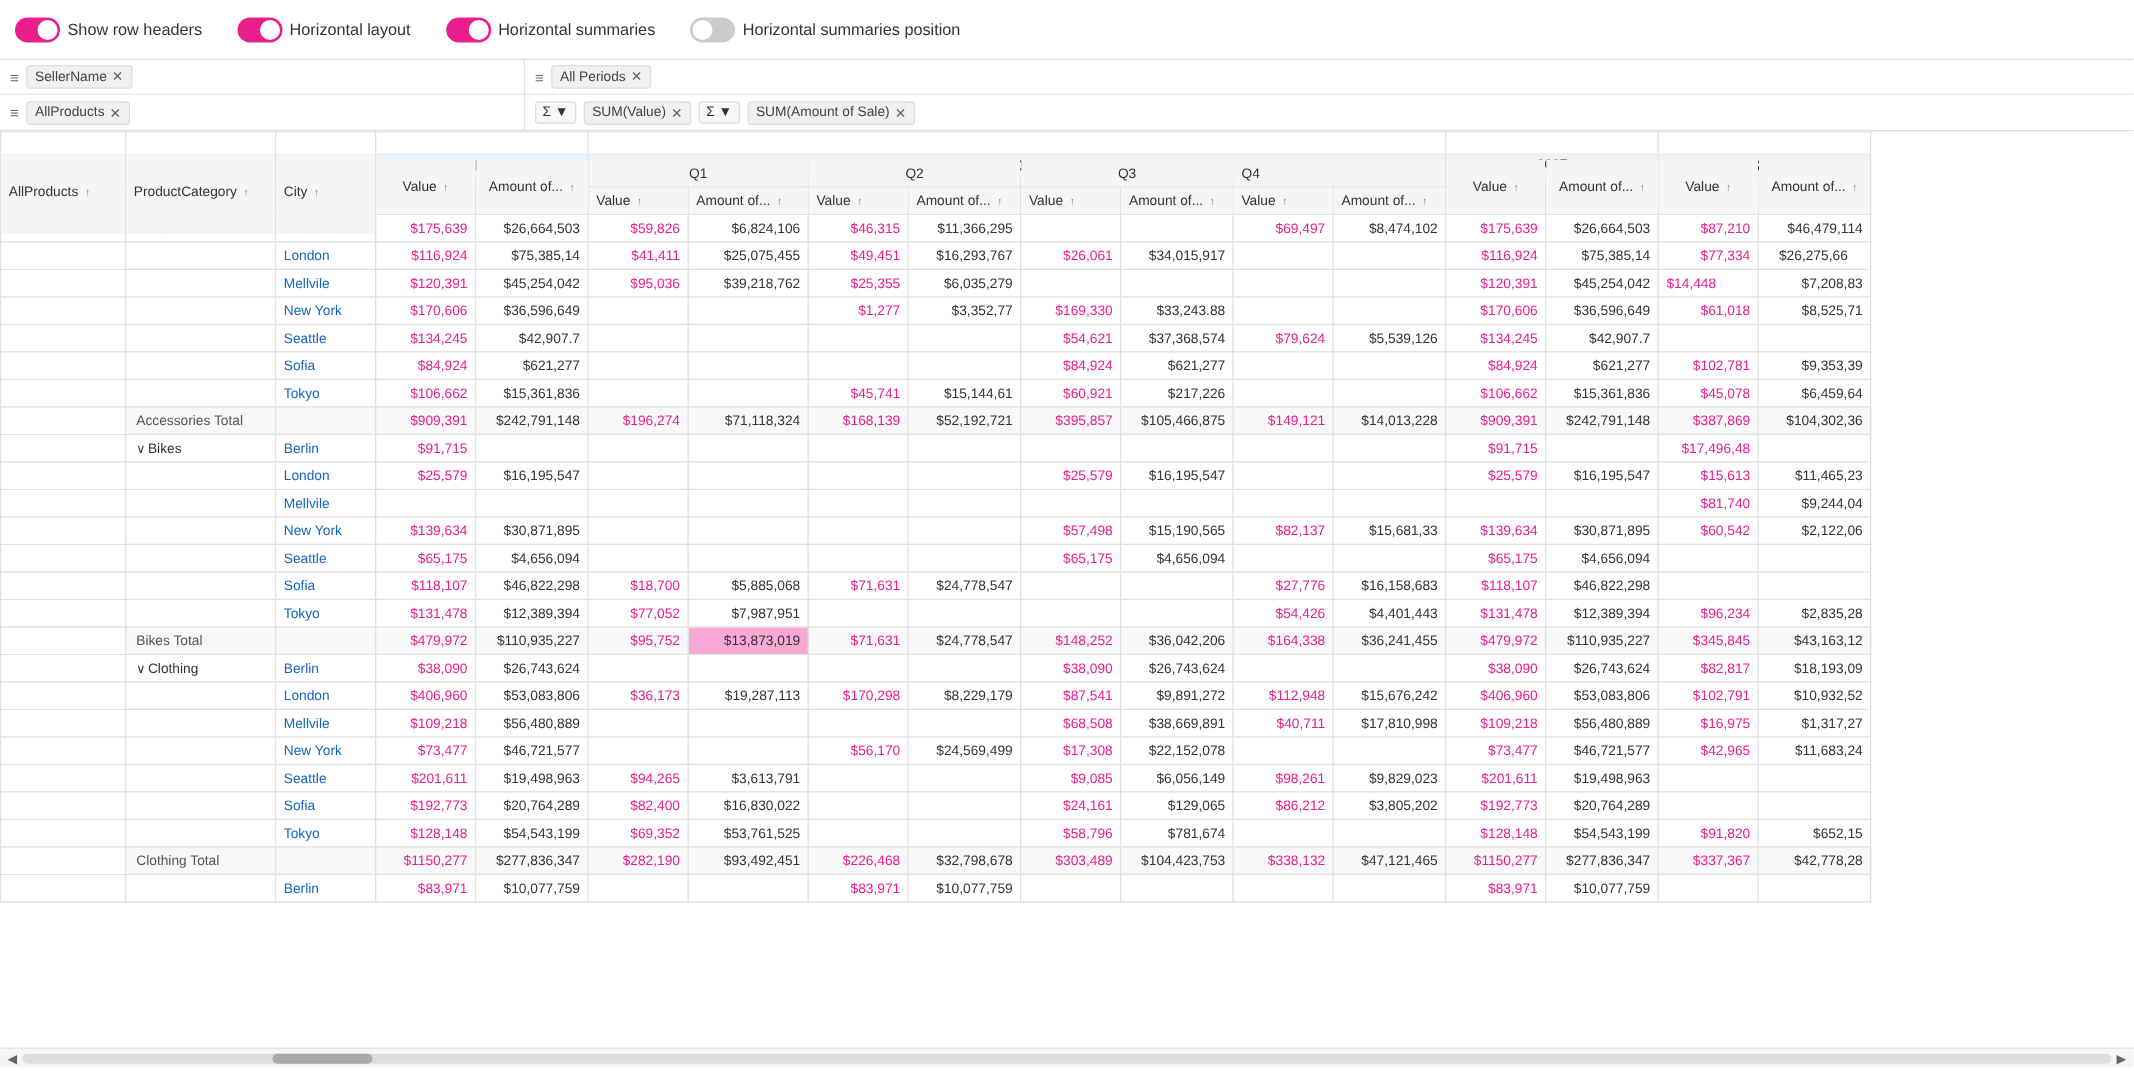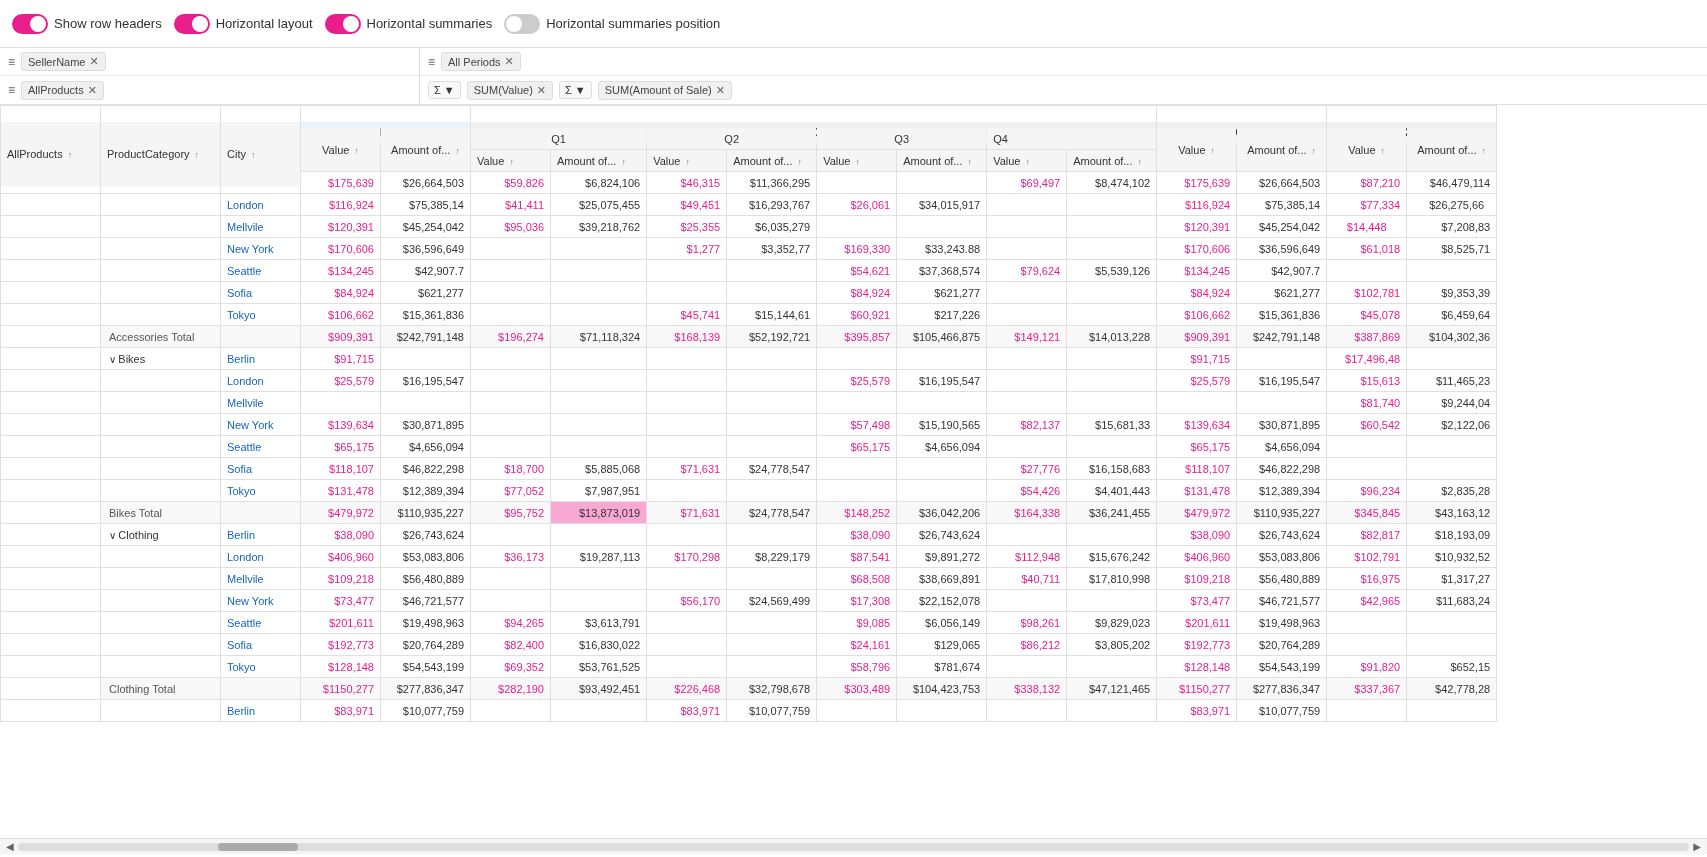--- a/index.html
+++ b/index.html
@@ -1,19 +1,19 @@
 <!DOCTYPE html>
 <html><head>
   <meta charset="utf-8">
   <style>
     * { box-sizing: border-box; margin: 0; padding: 0; }
     body { font-family: -apple-system, BlinkMacSystemFont, 'Segoe UI', Arial, sans-serif; font-size: 12px; background: #fff; color: #333; overflow: hidden; }
 
     .toolbar {
-      display: flex; align-items: center; gap: 12px;
+      display: flex; align-items: center; gap: 28px;
       padding: 8px 12px; background: #fff; border-bottom: 1px solid #e0e0e0;
       height: 48px;
     }
     .toggle-group { display: flex; align-items: center; gap: 6px; }
     .toggle-label { font-size: 13px; color: #333; }
     .toggle {
       position: relative; width: 36px; height: 20px;
       border-radius: 10px; cursor: pointer;
     }
     .toggle-knob {
@@ -260,39 +260,39 @@
             <td style="text-align: right;">$25,075,455</td>
             <td style="text-align: right; color: rgb(233, 30, 140);">$49,451</td>
             <td style="text-align: right;">$16,293,767</td>
             <td style="text-align: right; color: rgb(233, 30, 140);">$26,061</td>
             <td style="text-align: right;">$34,015,917</td>
             <td style="text-align: right;"></td>
             <td style="text-align: right;"></td>
             <td style="text-align: right; color: rgb(233, 30, 140);">$116,924</td>
             <td style="text-align: right;">$75,385,14</td>
             <td style="text-align: right; color: rgb(233, 30, 140);">$77,334</td>
-            <td style="text-align: center; padding-left: 16px;">$26,275,66</td>
+            <td style="text-align: left; padding-left: 16px;">$26,275,66</td>
           </tr>
           <tr>
             <td style="text-align: left; background: rgb(255, 255, 255); position: sticky; left: 0px; z-index: 1;"></td>
             <td style="text-align: left; padding-left: 8px;"></td>
             <td style="text-align: left; color: rgb(21, 101, 192);">Mellvile</td>
             <td style="text-align: right; color: rgb(233, 30, 140);">$120,391</td>
             <td style="text-align: right;">$45,254,042</td>
             <td style="text-align: right; color: rgb(233, 30, 140);">$95,036</td>
             <td style="text-align: right;">$39,218,762</td>
             <td style="text-align: right; color: rgb(233, 30, 140);">$25,355</td>
             <td style="text-align: right;">$6,035,279</td>
             <td style="text-align: right;"></td>
             <td style="text-align: right;"></td>
             <td style="text-align: right;"></td>
             <td style="text-align: right;"></td>
             <td style="text-align: right; color: rgb(233, 30, 140);">$120,391</td>
             <td style="text-align: right;">$45,254,042</td>
-            <td style="text-align: center; color: rgb(233, 30, 140); margin-left: 48px;">$14,448</td>
+            <td style="text-align: left; color: rgb(233, 30, 140); margin-left: 48px;">$14,448</td>
             <td style="text-align: right;">$7,208,83</td>
           </tr>
           <tr>
             <td style="text-align: left; background: rgb(255, 255, 255); position: sticky; left: 0px; z-index: 1;"></td>
             <td style="text-align: left; padding-left: 8px;"></td>
             <td style="text-align: left; color: rgb(21, 101, 192);">New York</td>
             <td style="text-align: right; color: rgb(233, 30, 140);">$170,606</td>
             <td style="text-align: right;">$36,596,649</td>
             <td style="text-align: right;"></td>
             <td style="text-align: right;"></td>

